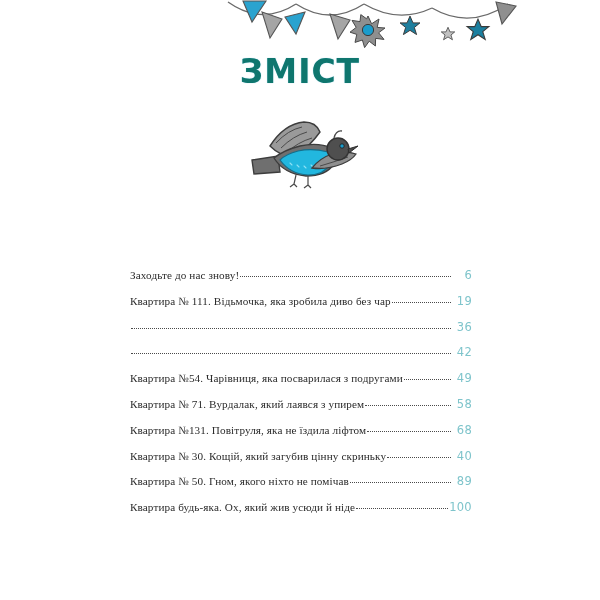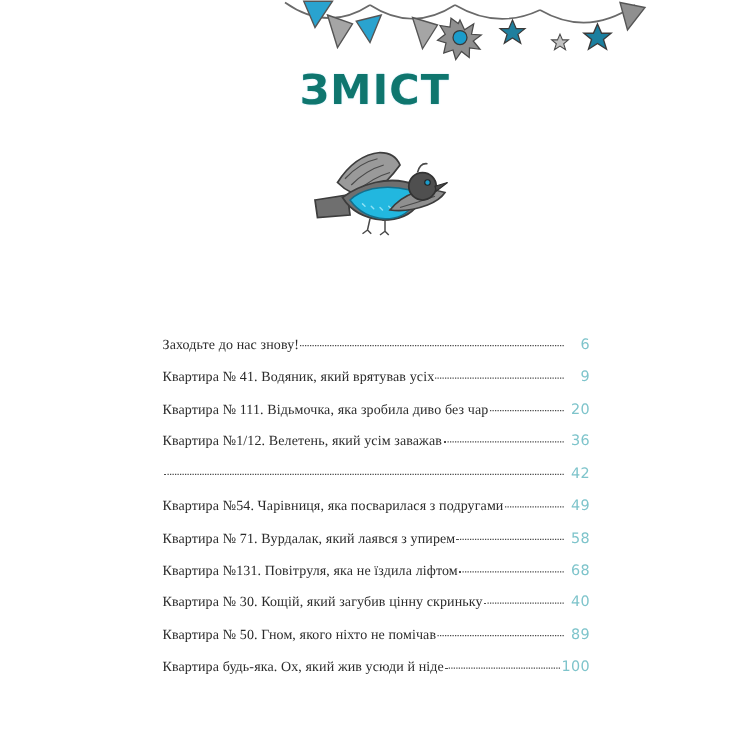--- a/index.html
+++ b/index.html
@@ -181,31 +181,25 @@
   </svg>
 </div>
 
 <div id="toc">
   <div class="toc-row">
     <span class="toc-label">Заходьте до нас знову!</span>
     <span class="toc-leader"></span>
     <span class="toc-page">6</span>
   </div>
   <div class="toc-row">
-    <span class="toc-label">Квартира № 41. Водяник, який врятував усіх</span>
-    <span class="toc-leader"></span>
-    <span class="toc-page">9</span>
-  </div>
-  <div class="toc-row">
     <span class="toc-label">Квартира № 111. Відьмочка, яка зробила диво без чар</span>
     <span class="toc-leader"></span>
-    <span class="toc-page">20</span>
-  </div>
-  <div class="toc-row">
-    <span class="toc-label">Квартира №1/12. Велетень, який усім заважав</span>
+    <span class="toc-page">19</span>
+  </div>
+  <div class="toc-row">
     <span class="toc-leader"></span>
     <span class="toc-page">36</span>
   </div>
   <div class="toc-row">
     <span class="toc-leader"></span>
     <span class="toc-page">42</span>
   </div>
   <div class="toc-row">
     <span class="toc-label">Квартира №54. Чарівниця, яка посварилася з подругами</span>
     <span class="toc-leader"></span>

